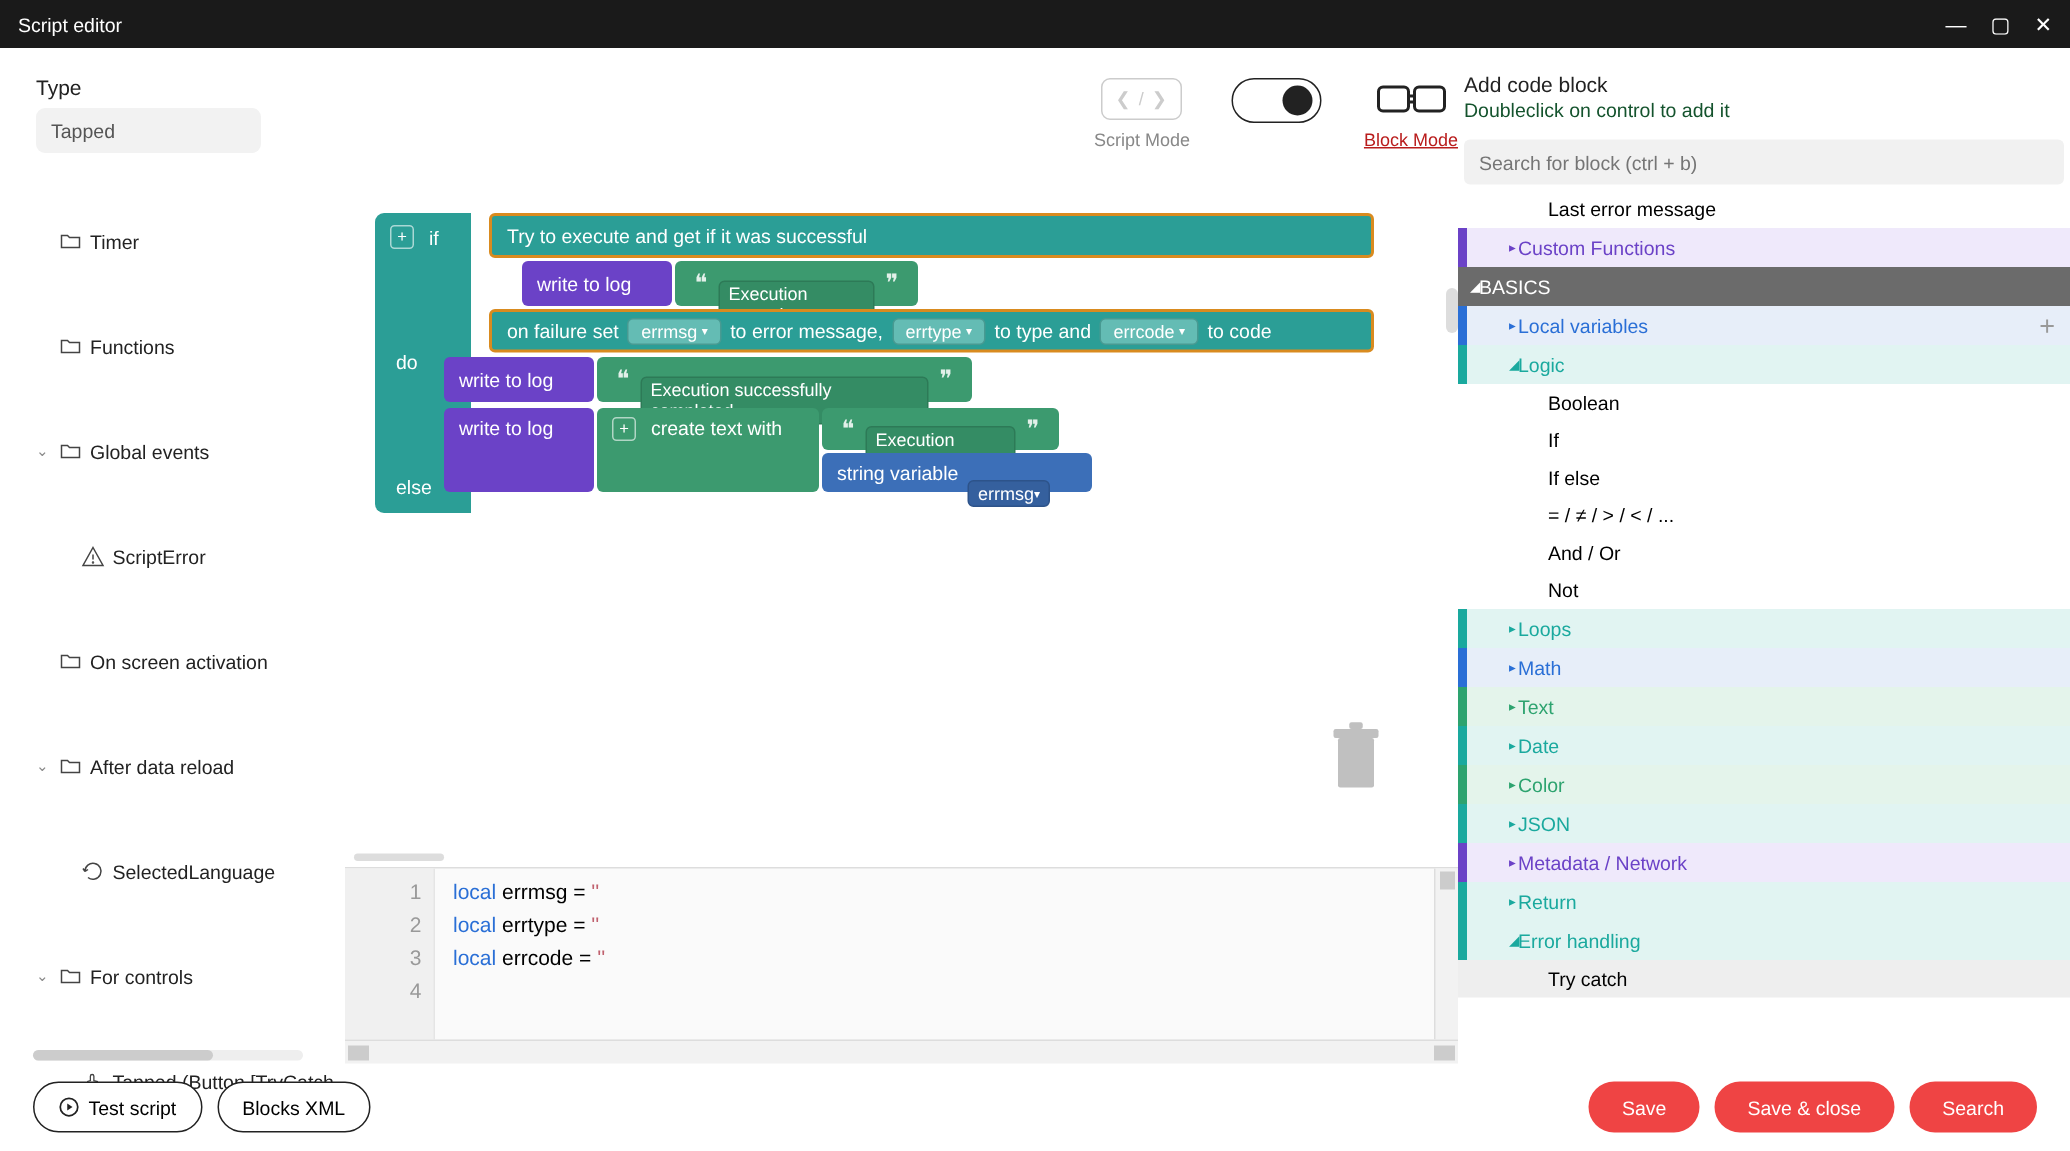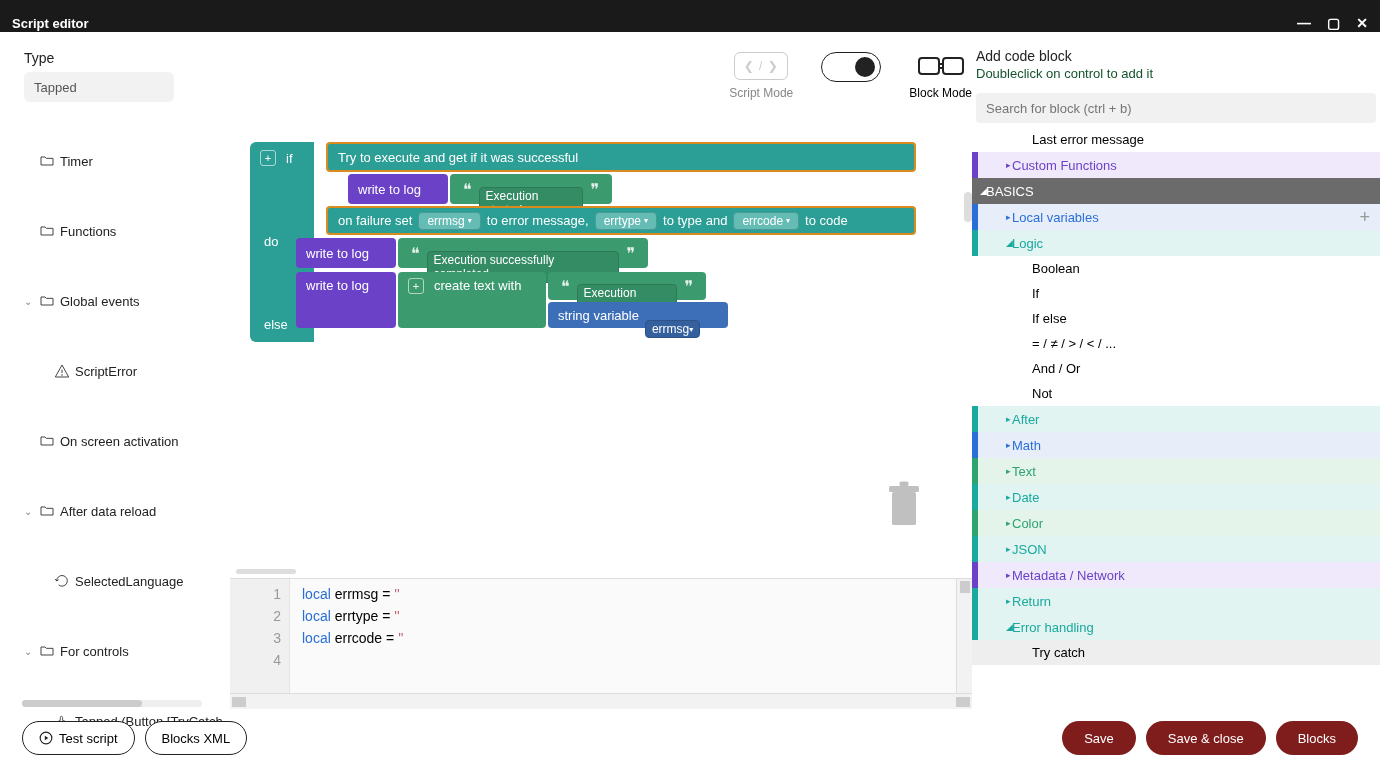--- a/index.html
+++ b/index.html
@@ -1,19 +1,19 @@
 <!DOCTYPE html>
 <html><head>
 <meta charset="utf-8">
 <style>
 * { margin:0; padding:0; box-sizing:border-box; font-family:-apple-system,BlinkMacSystemFont,"Segoe UI",Arial,sans-serif; }
 body { background:#fff; width:1380px; height:767px; overflow:hidden; position:relative; }
 
 
-.titlebar { height:32px; background:#1a1a1a; color:#fff; display:flex; align-items:flex-start; padding:16px 12px; justify-content:space-between;font-weight:bold; }
+.titlebar { height:32px; background:#1a1a1a; color:#fff; display:flex; align-items:center; padding:4px 12px; justify-content:space-between; }
 .titlebar .title { font-size:13px; }
 .win-ctrls { display:flex; gap:16px; align-items:center; }
 .win-ctrls span { color:#fff; font-size:14px; cursor:pointer; line-height:1; }
 
 
 .content { display:flex; height:calc(100% - 32px - 58px); }
 .left { width:230px; padding:18px 8px 8px 24px; flex-shrink:0; }
 .center { flex:1; display:flex; flex-direction:column; position:relative; }
 .right { width:408px; flex-shrink:0; display:flex; flex-direction:column; }
 
@@ -26,21 +26,21 @@
 .indent1 { padding-left:15px; }
 .indent2 { padding-left:30px; }
 .indent3 { padding-left:30px; }
 .chev { width:10px; display:inline-block; font-size:10px; color:#888; }
 .icon-folder,.icon-file,.icon-tap,.icon-rotate,.icon-warn { width:16px; height:16px; display:inline-flex; align-items:center; justify-content:center; flex-shrink:0; }
 .icon-folder svg, .icon-tap svg, .icon-rotate svg, .icon-warn svg { stroke:#444; fill:none; stroke-width:1.5; }
 
 
 .center-top { height:110px; display:flex; justify-content:flex-end; align-items:flex-start; padding:20px 0 0 0; gap:28px; }
 .mode-btn { display:flex; flex-direction:column; align-items:center; gap:6px; font-size:12px; color:#888; }
-.mode-btn.active { color:#000000; }
+.mode-btn.active { color:#b91c1c;text-decoration:underline; }
 .script-icon { width:54px; height:28px; border:1.5px solid #ccc; border-radius:6px; display:flex; align-items:center; justify-content:center; color:#ccc; font-size:12px; letter-spacing:1px;}
 .toggle { width:60px; height:30px; border:1.5px solid #222; border-radius:16px; position:relative; cursor:pointer; }
 .toggle::after { content:""; position:absolute; width:20px; height:20px; background:#222; border-radius:50%; top:4px; right:5px; }
 .block-icon { width:54px; height:28px; display:flex; align-items:center; justify-content:center; }
 .block-icon svg { stroke:#222; fill:none; stroke-width:2; }
 
 
 .workspace { flex:1; position:relative; overflow:hidden; }
 .blocks-canvas { position:absolute; inset:0; }
 .scrollbar-v { position:absolute; right:0; top:50px; width:8px; height:30px; background:#ddd; border-radius:4px; }
@@ -78,21 +78,21 @@
 .c-purple { color:#6b42c7; background:#efe9fb; border-left-color:#6b42c7 !important; }
 .c-blue { color:#2a6fd6; background:#e7eef9; border-left-color:#2a6fd6 !important; }
 .c-teal { color:#1aa99e; background:#e1f4f2; border-left-color:#1aa99e !important; }
 .c-green { color:#2da36f; background:#e4f4eb; border-left-color:#2da36f !important; }
 
 
 .footer { position:absolute; bottom:0; left:0; right:0; height:58px; display:flex; align-items:center; justify-content:space-between; padding:0 22px; }
 .footer-left { display:flex; gap:10px; }
 .btn-outline { border:1.5px solid #222; background:#fff; border-radius:20px; height:34px; padding:0 16px; font-size:13px; display:flex; align-items:center; gap:6px; cursor:pointer; }
 .footer-right { display:flex; gap:10px; }
-.btn-dark { background:#7f1d1d; color:#fff; border:none; border-radius:20px; height:34px; padding:0 22px; font-size:13px; cursor:pointer; }
+.btn-dark { background:#ef4444; color:#fff; border:none; border-radius:20px; height:34px; padding:0 22px; font-size:13px; cursor:pointer; }
 .main-scroll { position:absolute; left:22px; bottom:60px; width:180px; height:7px; background:#eee; border-radius:4px; }
 .main-scroll::before { content:""; position:absolute; left:0; top:0; width:120px; height:7px; background:#ccc; border-radius:4px;}
 
 
 .bk { position:absolute; border-radius:4px; color:#fff; font-size:13px; display:flex; align-items:center; padding:0 10px; }
 .teal-bk { background:#2b9e96; }
 .teal-bk2 { background:#2b9e96; border:2px solid #d98b1f; }
 .purple-bk { background:#6b42c7; }
 .green-bk { background:#3c9a6f; }
 .blue-bk { background:#3c6fb8; }
@@ -386,21 +386,21 @@
           <span>Logic</span>
         </div>
       <div class="row">Boolean</div>
       <div class="row">If</div>
       <div class="row">If else</div>
       <div class="row">= / ≠ / &gt; / &lt; / ...</div>
       <div class="row">And / Or</div>
       <div class="row">Not</div>
       <div class="cat hasStripe c-teal">
           <span class="tri">▸</span>
-          <span>After</span>
+          <span>Loops</span>
         </div>
       <div class="cat hasStripe c-blue">
           <span class="tri">▸</span>
           <span>Math</span>
         </div>
       <div class="cat hasStripe c-green">
           <span class="tri">▸</span>
           <span>Text</span>
         </div>
       <div class="cat hasStripe c-teal">
@@ -443,15 +443,15 @@
         </svg>
       <span>Test script</span>
     </button>
     <button class="btn-outline">
         <span>Blocks XML</span>
       </button>
   </div>
   <div class="footer-right">
     <button class="btn-dark">Save</button>
     <button class="btn-dark">Save &amp; close</button>
-    <button class="btn-dark">Blocks</button>
+    <button class="btn-dark">Search</button>
   </div>
 </div>
 
 </body></html>

